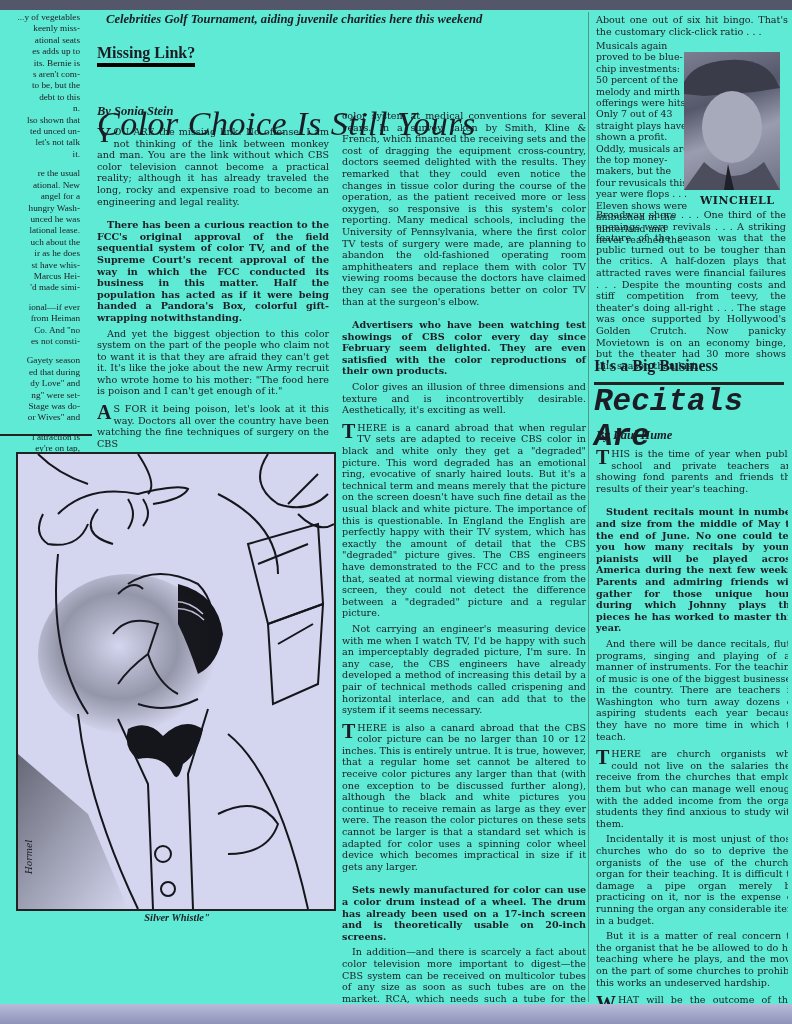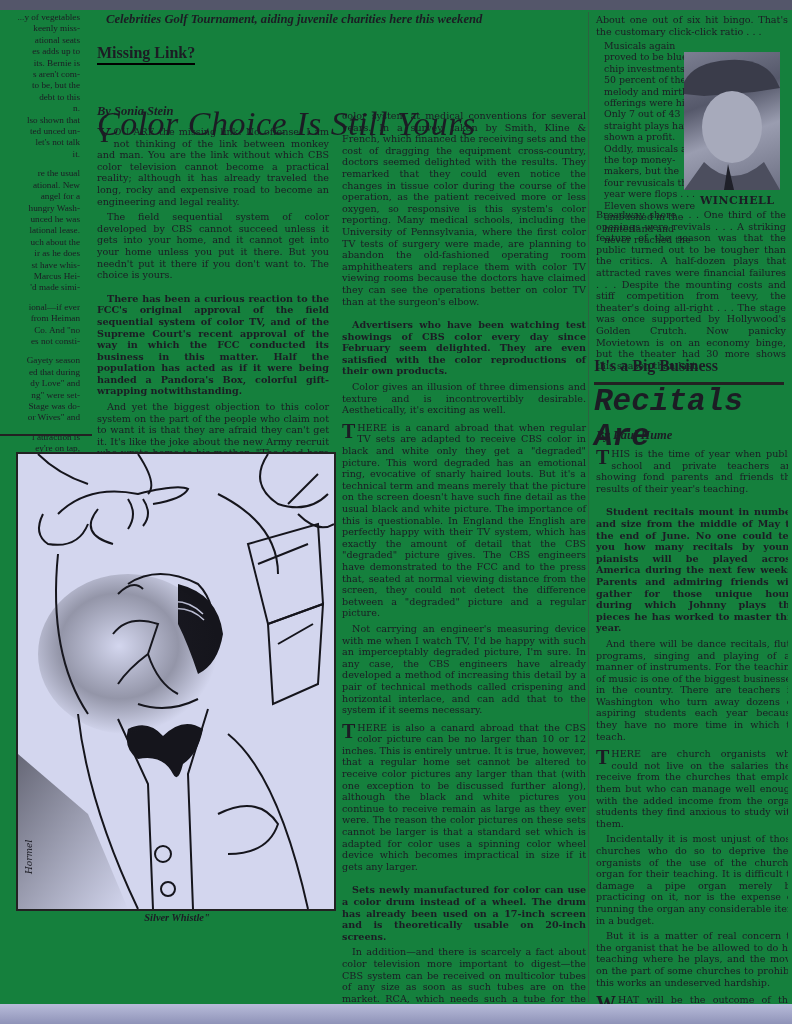--- a/index.html
+++ b/index.html
@@ -5,53 +5,53 @@
   html, body { margin:0; padding:0; }
   body {
     width:792px; height:1024px; overflow:hidden;
     background:#c9cde6;
     font-family:"DejaVu Serif", serif;
     color:#1c1c24;
     position:relative;
   }
   .page {
     position:absolute; left:0; top:0; width:792px; height:1024px;
-    background:#15803d;
+    background:#5eead4;
   }
   .topband { position:absolute; left:0; top:0; width:792px; height:10px; background:#54566a; }
   .bottomband { position:absolute; left:0; top:1004px; width:792px; height:20px; background:linear-gradient(#b8bcda,#8f93b8); }
   .txt { font-size:9.6px; line-height:11.6px; text-align:justify; }
   .txt p { margin:0 0 4px 0; text-indent:10px; }
   .txt p.bold { font-weight:bold;margin-top:12px; }
   .txt p.drop { text-indent:0; }
   .drop-cap { font-size:20px; font-weight:bold; float:left; line-height:18px; margin-right:2px; font-family:"Liberation Serif", serif; }
 
   
   .stub { position:absolute; left:2px; top:12px; width:78px; font-size:9.2px; line-height:11.4px; text-align:right; overflow:hidden; font-family:"Liberation Serif", serif; }
   .stub div { white-space:nowrap; }
   .stub .gap { height:8px; }
   .stub-rule { position:absolute; left:0; top:434px; width:92px; height:2px; background:#222; }
 
   .kicker { position:absolute; left:106px; top:12px; width:470px; font-style:italic; font-weight:bold; font-size:12.6px; font-family:"Liberation Serif", serif; }
-  .missing { position:absolute; left:97px; top:44px; font-weight:bold; font-size:16px; font-family:"Liberation Serif", serif; border-bottom:2px solid #000000; padding-bottom:1px; }
+  .missing { position:absolute; left:97px; top:44px; font-weight:bold; font-size:16px; font-family:"Liberation Serif", serif; border-bottom:4px solid #000000; padding-bottom:1px; }
   .headline { position:absolute; left:97px; top:60px; width:490px; font-weight:normal; font-style:italic; font-size:34px; line-height:40px; font-family:"Liberation Serif", serif; letter-spacing:0.5px;margin-top:44px; }
   .byline { position:absolute; left:97px; top:104px; width:232px; font-weight:bold; font-style:italic; font-size:12.5px; font-family:"Liberation Serif", serif; }
   .col1 { position:absolute; left:97px; top:120px; width:232px; }
   .col2 { position:absolute; left:342px; top:110px; width:244px; }
 
   .illus { position:absolute; left:16px; top:452px; width:316px; height:455px; border:2px solid #222; background:#d3d6ee; overflow:hidden; }
   .caption { position:absolute; left:22px; top:912px; width:310px; font-style:italic; font-weight:bold; font-size:10.4px; line-height:12px; text-align:justify; font-family:"Liberation Serif", serif; }
   .caption .last { text-align:center; display:block; }
 
   .vrule { position:absolute; left:588px; top:12px; width:1px; height:990px; background:#444; opacity:.5; }
 
   .rcol { position:absolute; left:596px; top:14px; width:192px; }
   .photo { position:absolute; left:684px; top:52px; width:96px; height:138px; background:linear-gradient(160deg,#7c7f92 0%,#55586a 35%,#9a9db0 60%,#6d7083 100%); overflow:hidden; }
   .winchell-cap { position:absolute; left:700px; top:194px; font-weight:bold; font-size:11px; letter-spacing:0.5px; }
-  .photo-wrap-text { position:absolute; left:596px; top:40px; width:84px; font-size:9.4px; line-height:11.4px;margin-left:8px; }
+  .photo-wrap-text { position:absolute; left:596px; top:40px; width:84px; font-size:9.4px; line-height:11.4px; }
   .photo-wrap-text div { white-space:nowrap; }
   .rcol-cont { position:absolute; left:596px; top:209px; width:190px; }
   .bigbiz { position:absolute; left:594px; top:357px; font-weight:bold; font-size:16px; font-family:"Liberation Serif", serif; border-bottom:3px solid #222; padding-bottom:7px; width:190px; }
   .recitals { position:absolute; left:594px; top:384px; font-weight:bold; font-style:italic; font-size:31px; font-family:Liberation Mono, monospace; }
   .byline2 { position:absolute; left:596px; top:428px; width:192px; text-align:left; font-weight:bold; font-style:italic; font-size:12.5px; font-family:"Liberation Serif", serif; }
   .rcol2 { position:absolute; left:596px; top:442px; width:192px; overflow:hidden; }
   .rcol2 .txt { width:200px; }
 </style>
 </head>
 <body>
@@ -105,21 +105,20 @@
   <div class="stub-rule"></div>
 
   <div class="kicker">Celebrities Golf Tournament, aiding juvenile charities here this weekend</div>
 
   <div class="missing">Missing Link?</div>
   <div class="headline">Color Choice Is Still Yours</div>
   <div class="byline">By Sonia Stein</div>
 
   <div class="col1 txt" id="col1">
       <p class="drop" style="margin-top: 6px;"><span class="drop-cap">Y</span><span>OU ARE the missing link. No offense. I am not thinking of the link between monkey and man. You are the link without which CBS color television cannot become a practical reality; although it has already traveled the long, rocky and expensive road to become an engineering and legal reality.</span></p>
-      <p><span>The field sequential system of color developed by CBS cannot succeed unless it gets into your home, and it cannot get into your home unless you put it there. But you needn't put it there if you don't want to. The choice is yours.</span></p>
       <p class="bold"><span>There has been a curious reaction to the FCC's original approval of the field sequential system of color TV, and of the Supreme Court's recent approval of the way in which the FCC conducted its business in this matter. Half the population has acted as if it were being handed a Pandora's Box, colorful gift-wrapping notwithstanding.</span></p>
       <p><span>And yet the biggest objection to this color system on the part of the people who claim not to want it is that they are afraid they can't get it. It's like the joke about the new Army recruit who wrote home to his mother: "The food here is poison and I can't get enough of it."</span></p>
       <p class="drop" style="margin-top: 6px;"><span class="drop-cap">A</span><span>S FOR it being poison, let's look at it this way. Doctors all over the country have been watching the fine techniques of surgery on the CBS</span></p>
     </div>
   <div class="col2 txt">
     <div id="col2">
         <p style="text-indent: 0px;"><span>color system at medical conventions for several years. In a survey taken by Smith, Kline &amp; French, which financed the receiving sets and the cost of dragging the equipment cross-country, doctors seemed delighted with the results. They remarked that they could even notice the changes in tissue color during the course of the operation, as the patient received more or less oxygen, so responsive is this system's color reporting. Many medical schools, including the University of Pennsylvania, where the first color TV tests of surgery were made, are planning to abandon the old-fashioned operating room amphitheaters and replace them with color TV viewing rooms because the doctors have claimed they can see the operations better on color TV than at the surgeon's elbow.</span></p>
         <p class="bold"><span>Advertisers who have been watching test showings of CBS color every day since February seem delighted. They are even satisfied with the color reproductions of their own products.</span></p>
         <p><span>Color gives an illusion of three dimensions and texture and is incontrovertibly desirable. Aesthetically, it's exciting as well.</span></p>
         <p class="drop" style="margin-top: 6px;"><span class="drop-cap">T</span><span>HERE is a canard abroad that when regular TV sets are adapted to receive CBS color in black and white only they get a "degraded" picture. This word degraded has an emotional ring, evocative of snarly haired louts. But it's a technical term and means merely that the picture on the screen doesn't have such fine detail as the usual black and white picture. The importance of this is questionable. In England the English are perfectly happy with their TV system, which has exactly the amount of detail that the CBS "degraded" picture gives. The CBS engineers have demonstrated to the FCC and to the press that, seated at normal viewing distance from the screen, they could not detect the difference between a "degraded" picture and a regular picture.</span></p>

